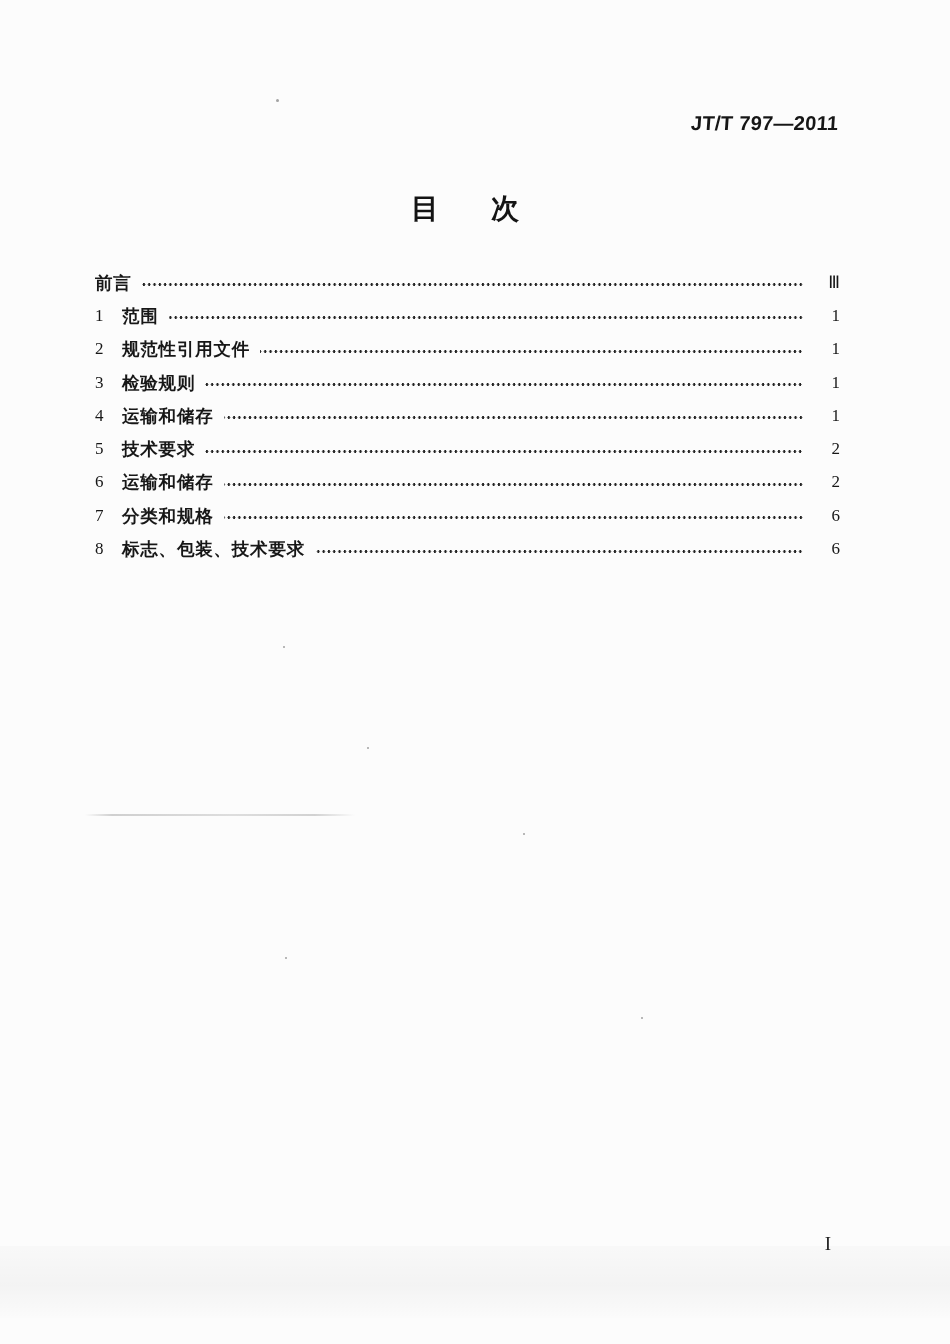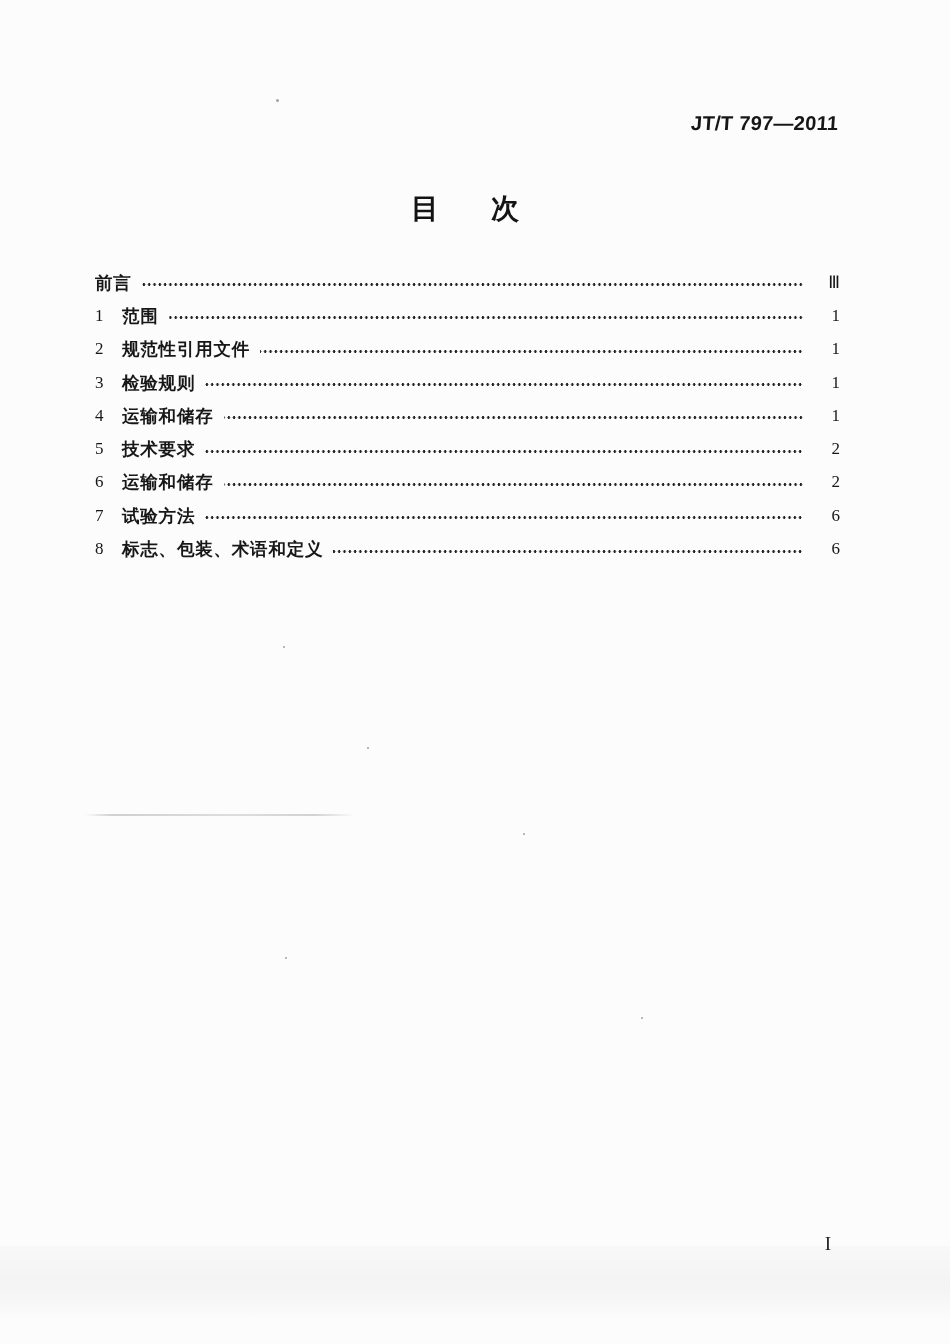--- a/index.html
+++ b/index.html
@@ -199,28 +199,28 @@
 
     <div class="toc-row">
       <span class="toc-num">6</span>
       <span class="toc-label">运输和储存</span>
       <span class="toc-leader"></span>
       <span class="toc-page">2</span>
     </div>
 
     <div class="toc-row">
       <span class="toc-num">7</span>
-      <span class="toc-label">试验方法</span>
+      <span class="toc-label">分类和规格</span>
       <span class="toc-leader"></span>
       <span class="toc-page">6</span>
     </div>
 
     <div class="toc-row">
       <span class="toc-num">8</span>
-      <span class="toc-label">标志、包装、术语和定义</span>
+      <span class="toc-label">标志、包装、技术要求</span>
       <span class="toc-leader"></span>
       <span class="toc-page">6</span>
     </div>
 
   </div>
 
   <div class="scan-line"></div>
   <div class="scan-smudge"></div>
   <div class="scan-speck speck-1"></div>
   <div class="scan-speck speck-2"></div>

